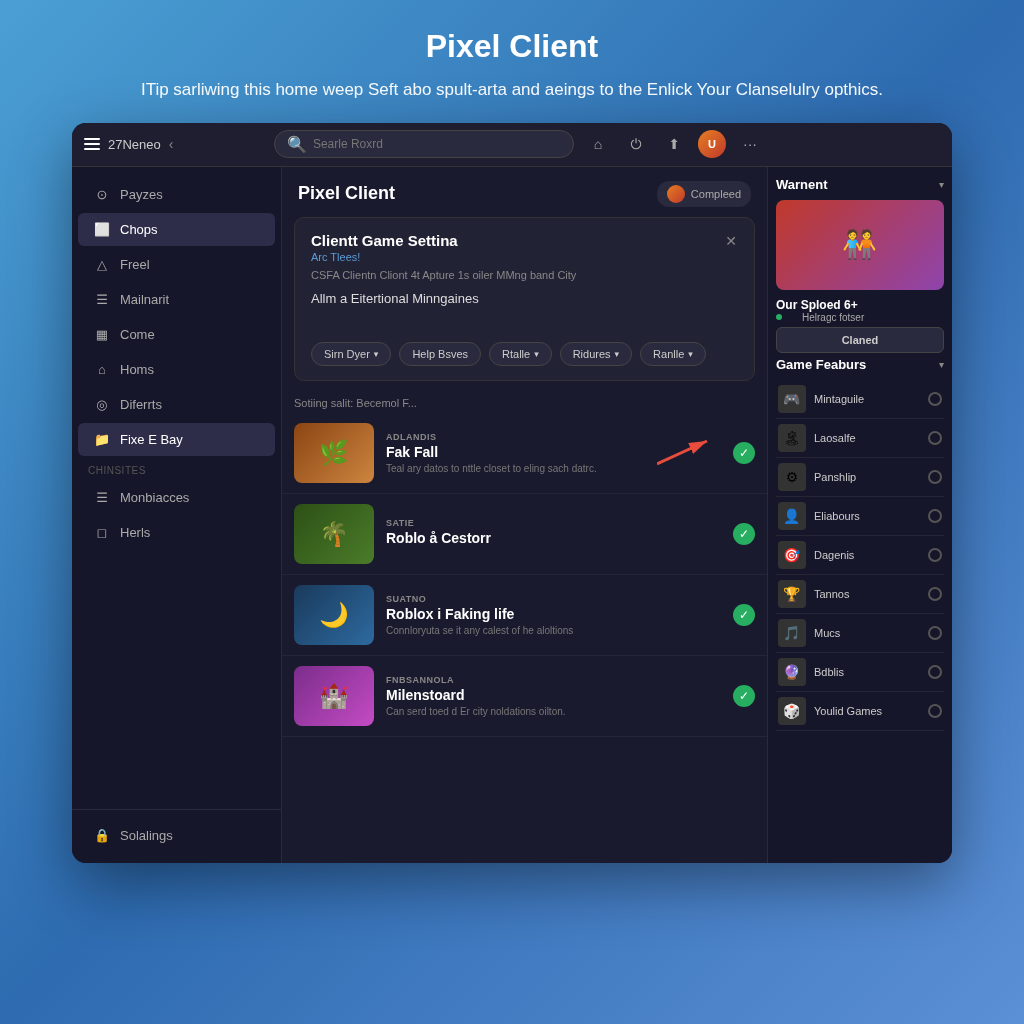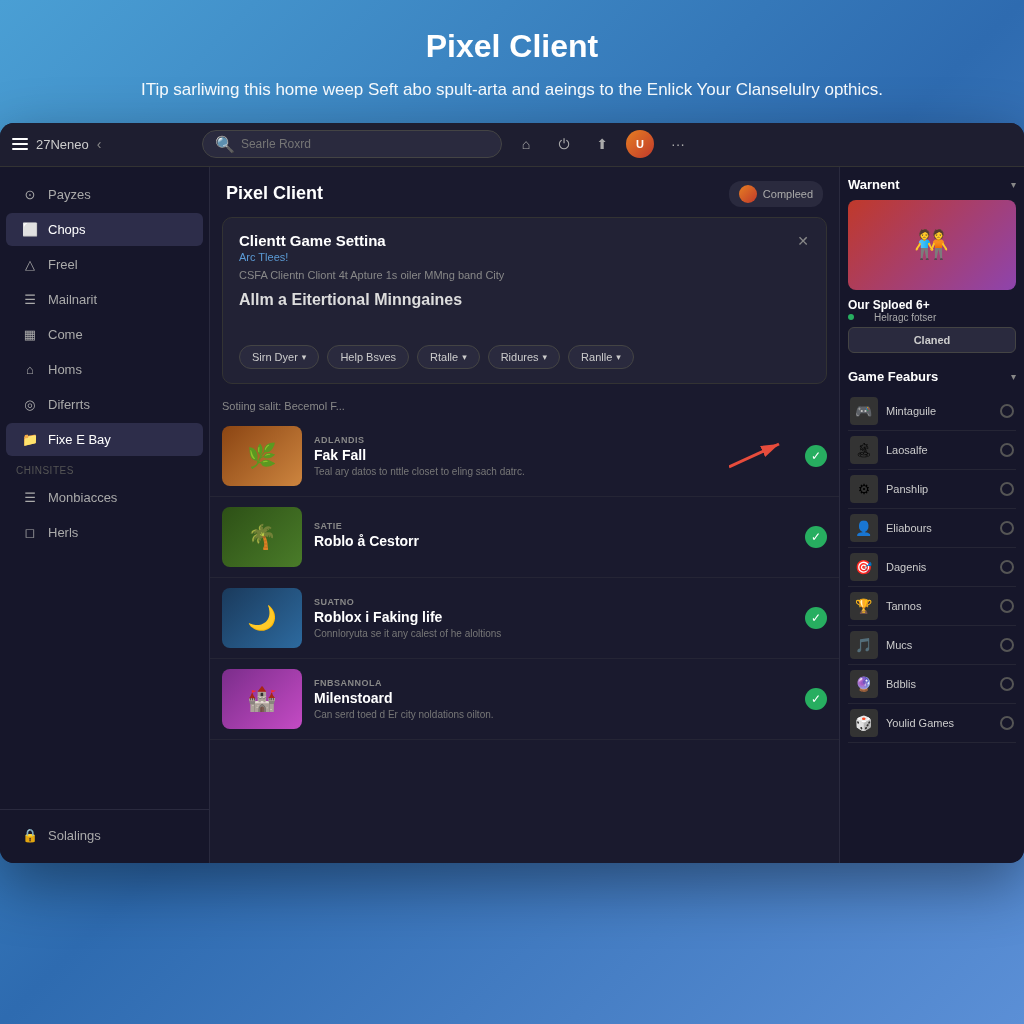--- a/index.html
+++ b/index.html
@@ -27,21 +27,21 @@
     }
     .top-header p {
       font-size: 17px;
       font-weight: 400;
       line-height: 1.5;
       opacity: 0.95;
     }
 
     
     .app-window {
-      width: 1024px;
+      width: 880px;
       height: 740px;
       background: #1a1a2e;
       border-radius: 14px;
       overflow: hidden;
       display: flex;
       flex-direction: column;
       box-shadow: 0 20px 60px rgba(0,0,0,0.4);
     }
 
     
@@ -235,22 +235,22 @@
       font-size: 11px;
       color: #5b9bd5;
       margin-bottom: 6px;
     }
     .settings-card-desc {
       font-size: 11px;
       color: #888;
       margin-bottom: 10px;
     }
     .settings-card-section {
-      font-size: 16px;
-      font-weight: 700;
+      font-size: 13px;
+      font-weight: 400;
       color: #ddd;
       margin-bottom: 8px;
     }
     .close-btn {
       position: absolute;
       top: 12px;
       right: 12px;
       color: #888;
       cursor: pointer;
       font-size: 14px;
@@ -416,21 +416,21 @@
       width: 100%;
       background: #2a2a3e;
       border: 1px solid #444;
       border-radius: 6px;
       padding: 6px;
       color: #ccc;
       font-size: 11px;
       font-weight: 600;
       cursor: pointer;
       text-align: center;
-      margin-bottom: 12px;
+      margin-bottom: 0;
     }
 
     .game-features-section { margin-top: 4px; }
     .feature-item {
       display: flex;
       align-items: center;
       gap: 8px;
       padding: 5px 2px;
       border-bottom: 1px solid #252535;
     }

